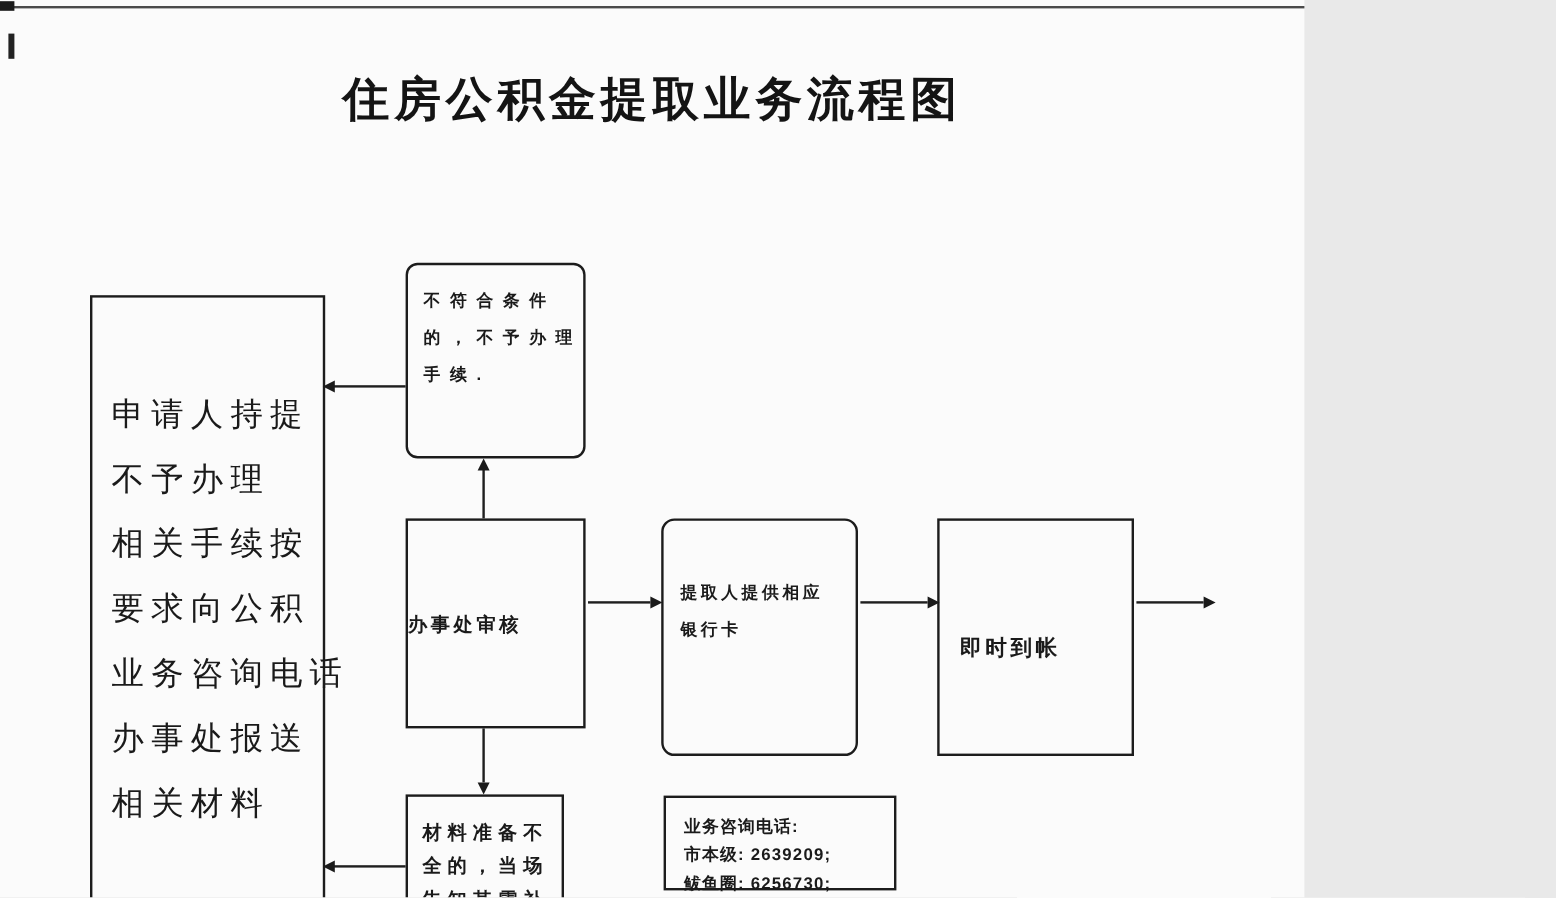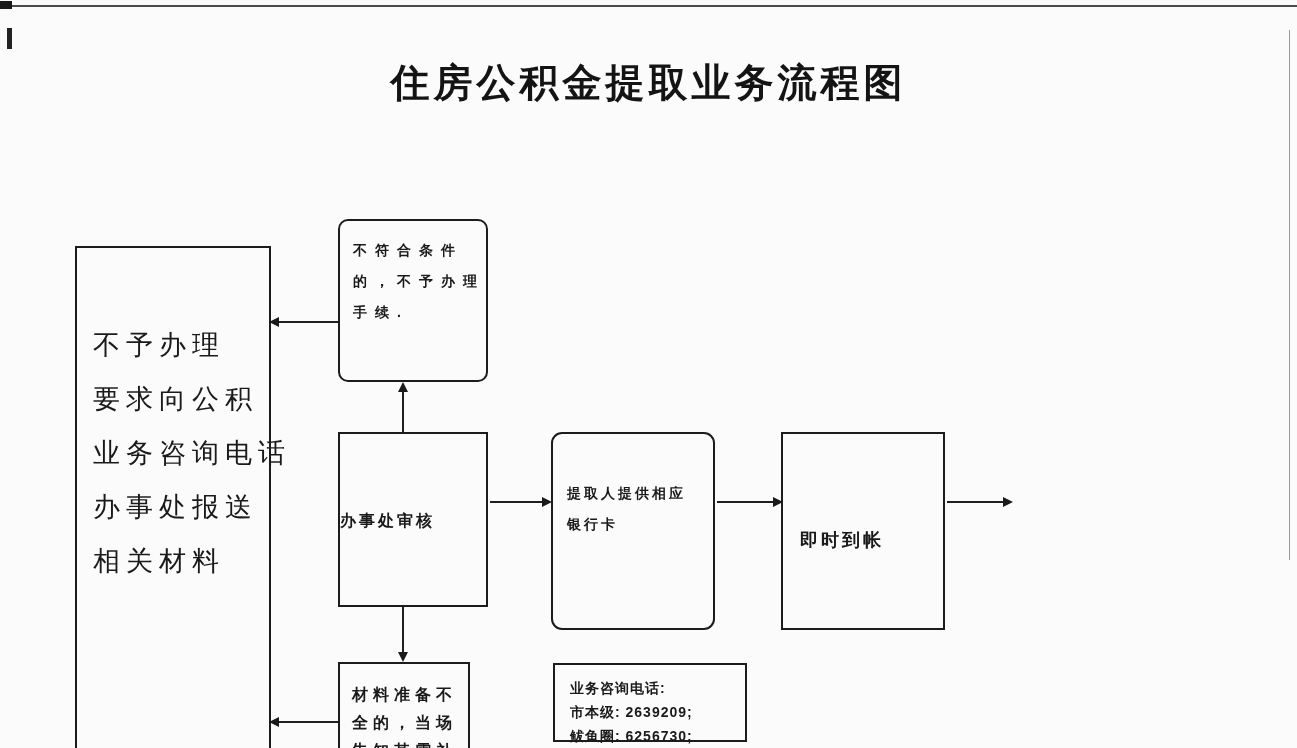--- a/index.html
+++ b/index.html
@@ -1,17 +1,17 @@
 <!DOCTYPE html>
 <html><head>
 <meta charset="utf-8">
 <style>
   html,body{margin:0;padding:0;background:#e9e9e9;}
   .page{
-    position:relative;width:1297px;height:748px;overflow:hidden;
+    position:relative;width:1087px;height:748px;overflow:hidden;
     background:#fbfbfb;color:#1a1a1a;
     font-family:"Liberation Sans","DejaVu Sans",sans-serif;
   }
   .title{
     position:absolute;top:56px;left:0;width:100%;margin:0;
     text-align:center;font-size:39px;font-weight:900;letter-spacing:4px;color:#141414;
   }
   .box{position:absolute;border:2px solid #1c1c1c;box-sizing:border-box;background:transparent;}
   .ln{white-space:nowrap;}
 
@@ -62,21 +62,23 @@
 <div class="page">
 
   <div class="art-top"></div>
   <div class="art-corner"></div>
   <div class="art-lefttick"></div>
   <div class="art-rightline"></div>
 
   <h1 class="title">住房公积金提取业务流程图</h1>
 
   <div class="box applicant">
+    <div class="ln">申请人持提</div>
     <div class="ln">不予办理</div>
+    <div class="ln">相关手续按</div>
     <div class="ln">要求向公积</div>
     <div class="ln">业务咨询电话</div>
     <div class="ln">办事处报送</div>
     <div class="ln">相关材料</div>
   </div>
 
   <div class="box reject">
     <div class="ln">不符合条件</div>
     <div class="ln">的，不予办理</div>
     <div class="ln">手续.</div>

